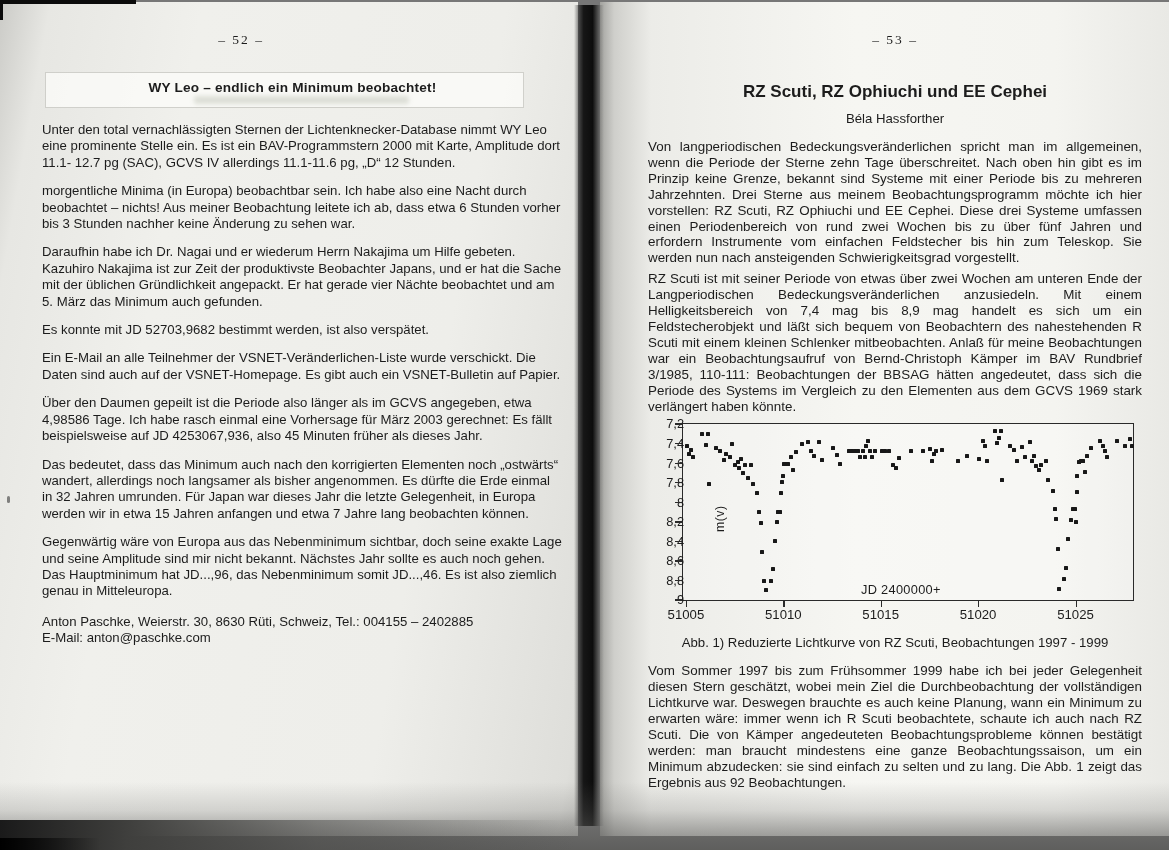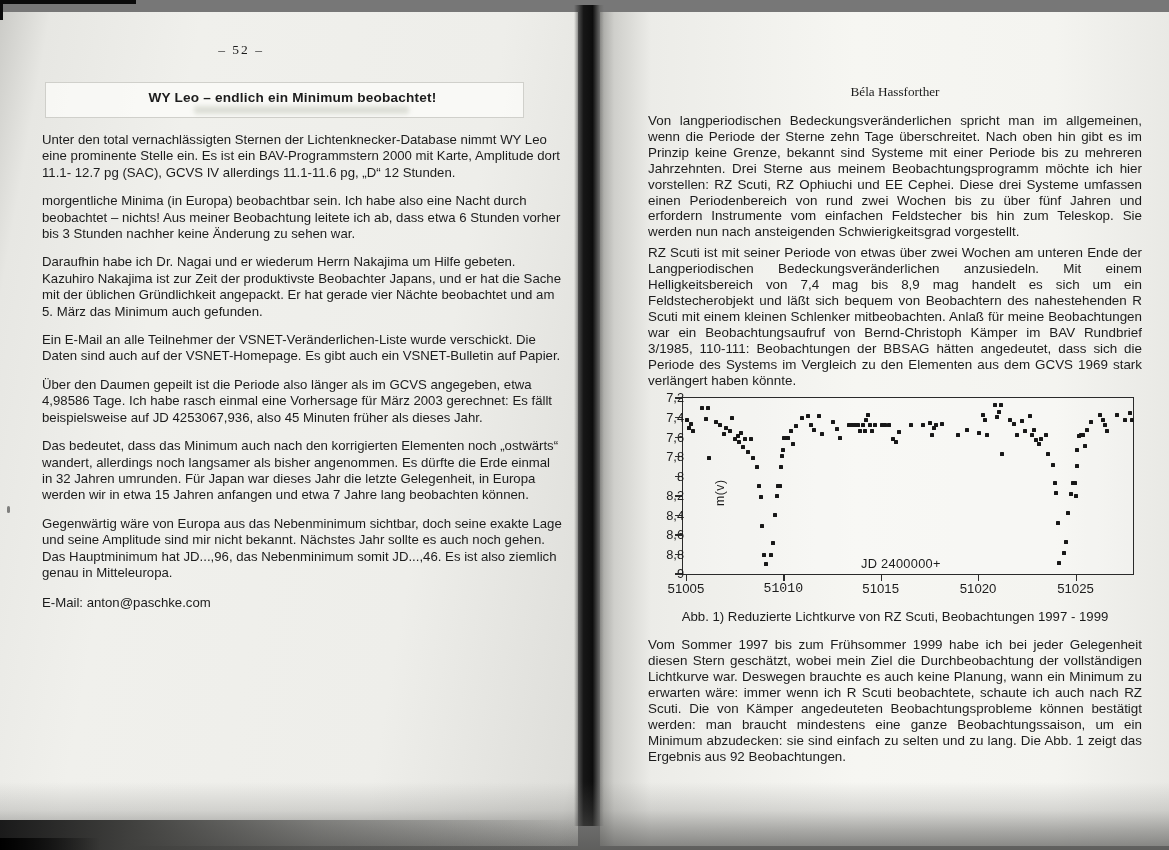--- a/index.html
+++ b/index.html
@@ -1,20 +1,20 @@
 <!DOCTYPE html>
 <html><head>
 <meta charset="utf-8">
 <style>
   html,body{margin:0;padding:0;background:#777;}
   .scan{position:relative;width:1169px;height:850px;overflow:hidden;
         font-family:"Liberation Sans",sans-serif;color:#1c1c1c;}
 
   
-  .page{position:absolute;top:12px;height:834px;}
+  .page{position:absolute;top:2px;height:834px;}
   .page-left{left:0;width:578px;
     background:linear-gradient(100deg,#cbcbc7 0%,#e7e7e3 7%,#f0f0ec 28%,#eeeeea 70%,#dedeDA 97%,#d2d2ce 100%);}
   .page-right{left:600px;width:569px;
     background:linear-gradient(to right,#a3a39f 0%,#cfcfcb 2.5%,#ececE8 9%,#f6f6f2 45%,#f4f4f0 80%,#e9e9e5 100%);}
   .page-inner-left{position:relative;padding:30px 16px 0 42px;}
   .page-inner-right{position:relative;padding:30px 27px 0 48px;}
 
   
   .gutter{position:absolute;left:574px;top:5px;width:30px;height:821px;
     background:linear-gradient(to right,rgba(30,30,30,0) 0%,#161616 32%,#0d0d0d 62%,rgba(80,80,78,0.35) 86%,rgba(120,120,118,0) 100%);}
@@ -35,21 +35,21 @@
   .titlebox h1{margin:7px 0 0 16px;font-size:13.6px;font-weight:bold;text-align:center;letter-spacing:0.2px;}
   .ghost-bar{position:absolute;left:148px;top:23px;width:215px;height:8px;
     background:rgba(150,158,138,0.28);filter:blur(2px);border-radius:3px;}
   .author-left{margin-top:13px;text-align:center;font-size:13.2px;}
   .col-left p{margin:12px 0 0 0;font-size:13.2px;line-height:16.4px;text-align:left;}
   .formula{margin:14px 0 2px 0;font-size:13.2px;text-align:center;letter-spacing:0.3px;}
   .contact{margin-top:14px;font-size:13.2px;line-height:16.4px;}
 
   
   .title-right{margin:12px 0 0 0;font-size:17px;line-height:21px;font-weight:bold;text-align:center;}
-  .author-right{margin-top:9px;text-align:center;font-size:13.2px;font-family:Liberation Serif, serif;}
+  .author-right{margin-top:9px;text-align:center;font-size:13.2px;}
   .col-right p{margin:13px 0 0 0;font-size:13.4px;line-height:15.9px;text-align:justify;}
   .section-heading{margin:11px 0 0 0;font-size:14.5px;font-weight:bold;}
   .col-right p.tight{margin-top:5px;}
 
   
   .figure{position:relative;margin:7px 0 0 0;height:206px;}
   .plot-area{position:absolute;left:34px;top:2px;width:450px;height:176px;
     border:1.5px solid #2a2a2a;background:rgba(255,255,255,0.25);}
   .pt{position:absolute;width:4px;height:4px;background:#181818;border-radius:0.5px;}
   .ytick-label{position:absolute;right:458px;transform:translateY(-50%);font-size:12.8px;color:#1c1c1c;}
@@ -72,37 +72,41 @@
 
       <div class="titlebox">
         <h1>WY Leo – endlich ein Minimum beobachtet!</h1>
         <div class="ghost-bar"></div>
       </div>
 
 
       <p style="margin-top:14px;">Unter den total vernachlässigten Sternen der Lichtenknecker-Database nimmt WY Leo eine prominente Stelle ein. Es ist ein BAV-Programmstern 2000 mit Karte, Amplitude dort 11.1- 12.7 pg (SAC), GCVS IV allerdings 11.1-11.6 pg, „D“ 12 Stunden.</p>
       <p>morgentliche Minima (in Europa) beobachtbar sein. Ich habe also eine Nacht durch beobachtet – nichts! Aus meiner Beobachtung leitete ich ab, dass etwa 6 Stunden vorher bis 3 Stunden nachher keine Änderung zu sehen war.</p>
       <p>Daraufhin habe ich Dr. Nagai und er wiederum Herrn Nakajima um Hilfe gebeten. Kazuhiro Nakajima ist zur Zeit der produktivste Beobachter Japans, und er hat die Sache mit der üblichen Gründlichkeit angepackt. Er hat  gerade vier Nächte beobachtet und am 5. März das Minimum auch gefunden.</p>
+      <p>Es konnte mit JD 52703,9682 bestimmt werden, ist also verspätet.</p>
       <p>Ein E-Mail an alle Teilnehmer der VSNET-Veränderlichen-Liste wurde verschickt. Die Daten sind auch auf der VSNET-Homepage.  Es gibt auch ein VSNET-Bulletin auf Papier.</p>
       <p>Über den Daumen gepeilt ist die Periode also länger als im GCVS angegeben, etwa 4,98586 Tage. Ich habe rasch einmal eine Vorhersage für März 2003 gerechnet: Es fällt beispielsweise auf JD 4253067,936, also 45 Minuten früher als dieses Jahr.</p>
       <p>Das bedeutet, dass das Minimum auch nach den korrigierten Elementen noch „ostwärts“ wandert, allerdings noch langsamer als bisher angenommen. Es dürfte die Erde einmal in 32 Jahren umrunden. Für Japan war dieses Jahr die letzte Gelegenheit, in Europa werden wir in etwa 15 Jahren anfangen und etwa 7 Jahre lang beobachten können.</p>
       <p>Gegenwärtig wäre von Europa aus das Nebenminimum sichtbar, doch seine exakte Lage und seine Amplitude sind mir nicht bekannt. Nächstes Jahr sollte es auch noch gehen. Das Hauptminimum hat JD...,96, das Nebenminimum somit JD...,46. Es ist also ziemlich genau in Mitteleuropa.</p>
 
       <div class="contact">
+        <div>Anton Paschke, Weierstr. 30, 8630 Rüti, Schweiz, Tel.: 004155 – 2402885</div>
         <div>E-Mail: anton@paschke.com</div>
       </div>
     </div>
     <div class="speck"></div>
   </div>
 
   <div class="page page-right">
     <div class="page-inner-right col-right">
+      <div class="pagenum">–  53  –</div>
 
       <h2 class="title-right">
         <br>
+        <span>RZ Scuti, RZ Ophiuchi und EE Cephei</span>
       </h2>
       <div class="author-right">Béla Hassforther</div>
 
       <p>Von langperiodischen Bedeckungsveränderlichen spricht man im allgemeinen, wenn die Periode der Sterne zehn Tage überschreitet. Nach oben hin gibt es im Prinzip keine Grenze, bekannt sind Systeme mit einer Periode bis zu mehreren Jahrzehnten. Drei Sterne aus meinem Beobachtungsprogramm möchte ich hier vorstellen: RZ Scuti, RZ Ophiuchi und EE Cephei. Diese drei Systeme umfassen einen Periodenbereich von rund zwei Wochen bis zu über fünf Jahren und erfordern Instrumente vom einfachen Feldstecher bis hin zum Teleskop. Sie werden nun nach ansteigenden Schwierigkeitsgrad vorgestellt.</p>
 
       <p class="tight">RZ Scuti ist mit seiner Periode von etwas über zwei Wochen am unteren Ende der Langperiodischen Bedeckungsveränderlichen anzusiedeln. Mit einem Helligkeitsbereich von 7,4 mag bis 8,9 mag handelt es sich um ein Feldstecherobjekt und läßt sich bequem von Beobachtern des nahestehenden R Scuti mit einem kleinen Schlenker mitbeobachten. Anlaß für meine Beobachtungen war ein Beobachtungsaufruf von Bernd-Christoph Kämper im BAV Rundbrief 3/1985, 110-111: Beobachtungen der BBSAG hätten angedeutet, dass sich die Periode des Systems im Vergleich zu den Elementen aus dem GCVS 1969 stark verlängert haben könnte.</p>
 
       <div class="figure">
         <div class="plot-area" id="plot-area">
           <span class="ylab">m(v)</span>
@@ -257,21 +261,21 @@
             <div class="ytick-mark" style="top: 119.333px;"></div>
             <span class="ytick-label" style="top: 138.889px;">8,6</span>
             <div class="ytick-mark" style="top: 138.889px;"></div>
             <span class="ytick-label" style="top: 158.444px;">8,8</span>
             <div class="ytick-mark" style="top: 158.444px;"></div>
             <span class="ytick-label" style="top: 178px;">9</span>
             <div class="ytick-mark" style="top: 178px;"></div>
             <div class="xtick-mark" style="left: 37.8961px;"></div>
             <span class="xtick-label" style="left: 37.8961px;">51005</span>
             <div class="xtick-mark" style="left: 135.299px;"></div>
-            <span class="xtick-label" style="left: 135.299px; font-family: Liberation Mono, monospace;">51010</span>
+            <span class="xtick-label" style="left: 135.299px;">51010</span>
             <div class="xtick-mark" style="left: 232.701px;"></div>
             <span class="xtick-label" style="left: 232.701px;">51015</span>
             <div class="xtick-mark" style="left: 330.104px;"></div>
             <span class="xtick-label" style="left: 330.104px;">51020</span>
             <div class="xtick-mark" style="left: 427.506px;"></div>
             <span class="xtick-label" style="left: 427.506px;">51025</span>
           </div>
       </div>
 
       <div class="caption">Abb. 1) Reduzierte Lichtkurve von RZ Scuti, Beobachtungen 1997 - 1999</div>

